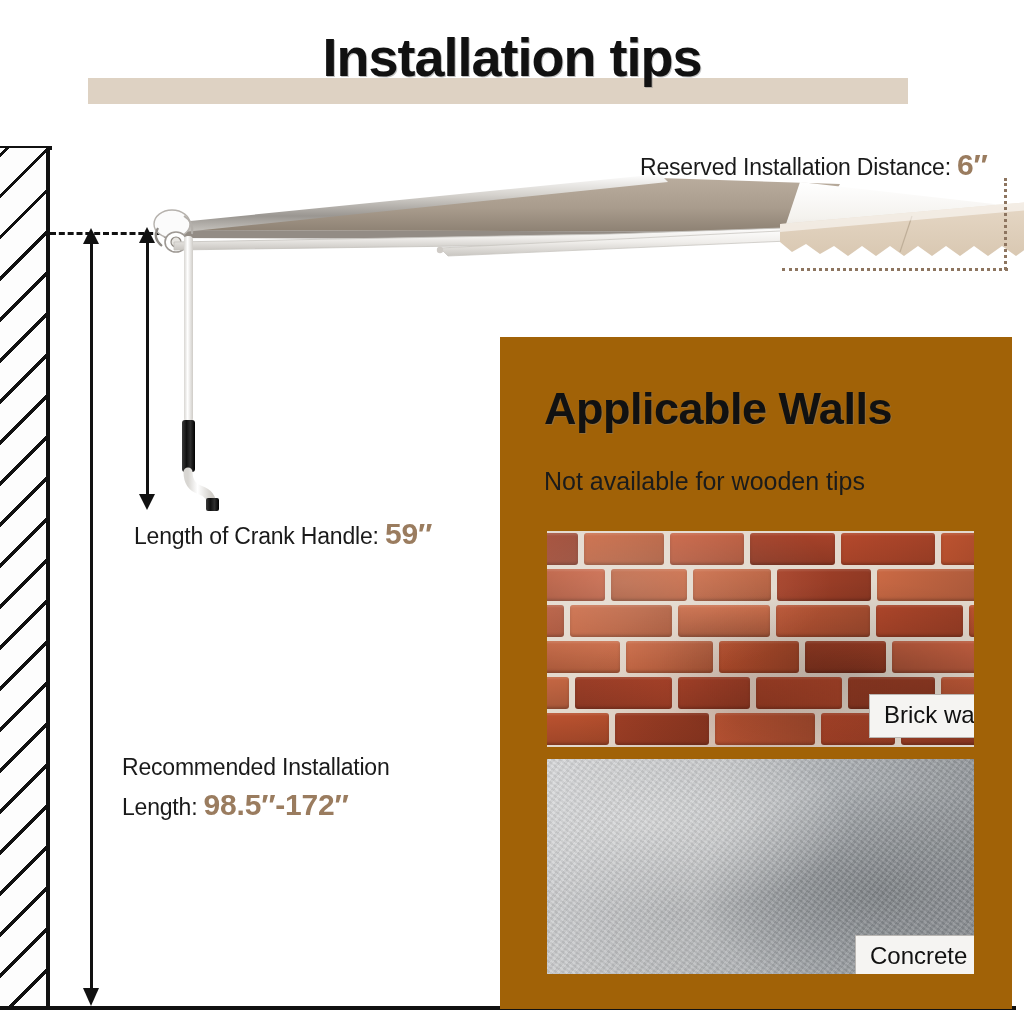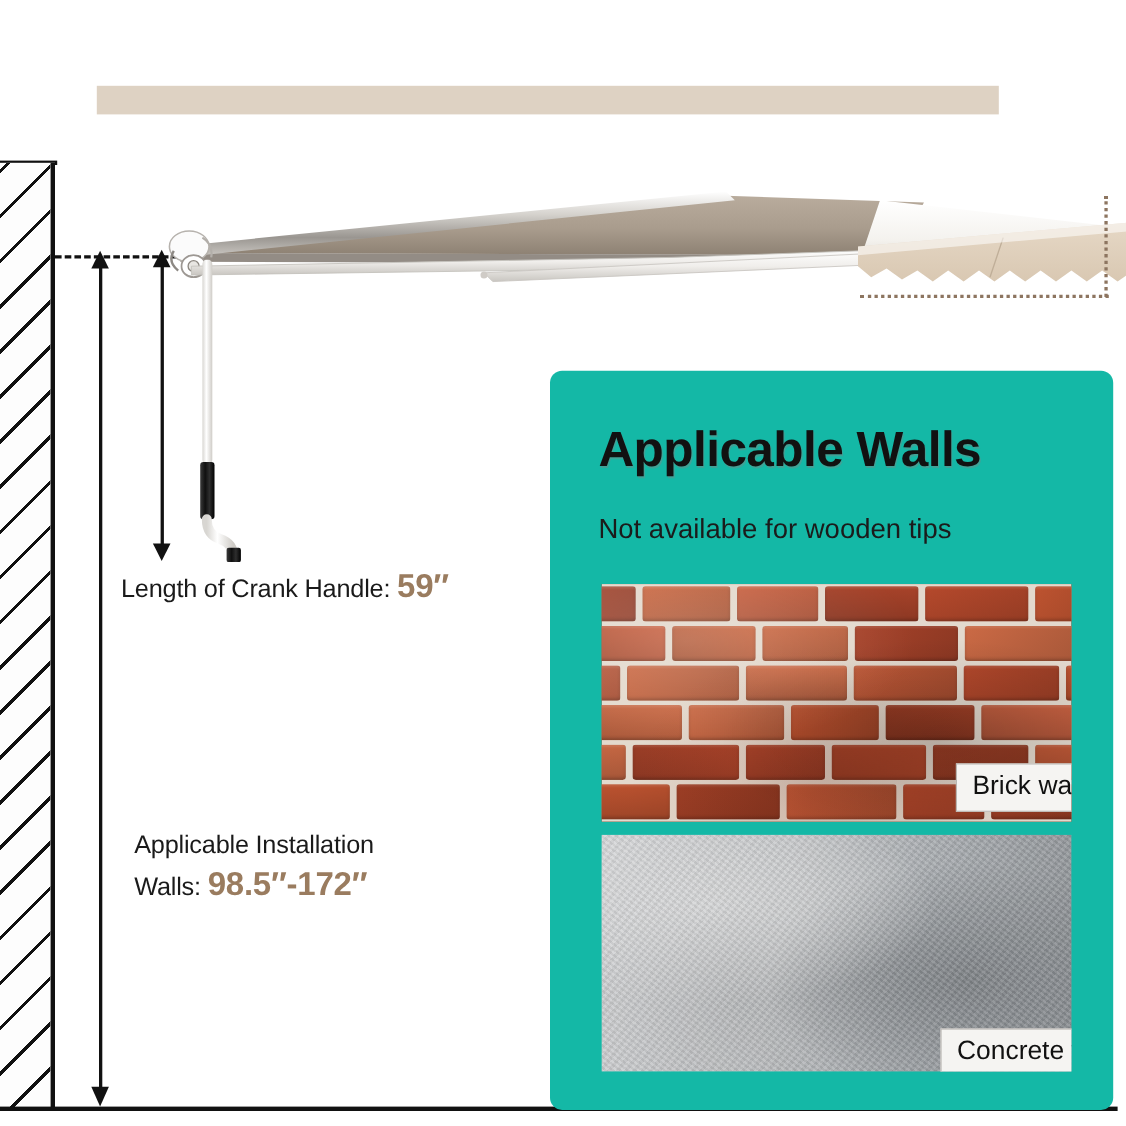--- a/index.html
+++ b/index.html
@@ -146,30 +146,29 @@
     font-size: 23px;
     white-space: nowrap;
     letter-spacing: -0.2px;
   }
   .label .val {
     color: #9a7c5f;
     font-size: 30px;
     font-weight: 600;
   }
   .lbl-reserved { left: 640px; top: 148px; }
-  .lbl-crank    { left: 110px; top: 517px; text-align: center; }
+  .lbl-crank    { left: 134px; top: 517px; text-align: center; }
   .lbl-height   { left: 122px; top: 748px; line-height: 38px; white-space: normal; width: 400px; }
 
   
   .panel {
     position: absolute;
     left: 500px; top: 337px;
     width: 512px; height: 672px;
-    background: #14b8a6;
-    border-radius: 11px;
+    background: #a16207;
   }
   .panel-title {
     position: absolute;
     left: 44px; top: 46px;
     font-size: 45px;
     font-weight: 700;
     color: #111;
     letter-spacing: -0.5px;
     text-shadow: 1px 1px 0 rgba(130,130,130,0.4);
   }
@@ -240,20 +239,21 @@
   }
   .brick-label    { left: 322px; top: 163px; }
   .concrete-label { left: 308px; top: 176px; }
 </style>
 </head>
 <body>
 
 <div id="page">
 
   <div class="title-band"></div>
+  <div class="page-title">Installation tips</div>
 
   <div class="wall-top"></div>
   <div class="wall">
     <div class="wall-hatch"></div>
   </div>
   <div class="ground-line"></div>
 
   <div class="dash-line"></div>
   <div class="height-arrow-head-up"></div>
   <div class="height-arrow-shaft"></div>
@@ -344,29 +344,33 @@
     <rect x="12" y="184" width="13" height="52" rx="3" fill="url(#gripG)"></rect>
 
     <path d="M 18,236 q 0,14 12,18 q 12,4 12,16" stroke="url(#rodG)" stroke-width="9" fill="none" stroke-linecap="round"></path>
 
     <rect x="36" y="262" width="13" height="13" rx="2" fill="url(#gripG)"></rect>
   </svg>
 
   <div class="res-dot-vert"></div>
   <div class="res-dot-horiz"></div>
 
+  <div class="label lbl-reserved">
+    <span>Reserved Installation Distance:</span>
+    <span class="val">6″</span>
+  </div>
 
   <div class="label lbl-crank">
     <span>Length of Crank Handle:</span>
     <span class="val">59″</span>
   </div>
 
   <div class="label lbl-height">
-    <span>Applicable Installation</span><br>
-    <span>Walls:</span>
+    <span>Recommended Installation</span><br>
+    <span>Length:</span>
     <span class="val">98.5″-172″</span>
   </div>
 
   <div class="panel">
     <div class="panel-title">Applicable Walls</div>
     <div class="panel-sub">Not available for wooden tips</div>
 
     <div class="brick-photo">
       <div class="brick-rows" id="brickRows" style="background: rgb(227, 217, 205);">
           <div class="brick-row" style="top: 0px; left: -60px;">

